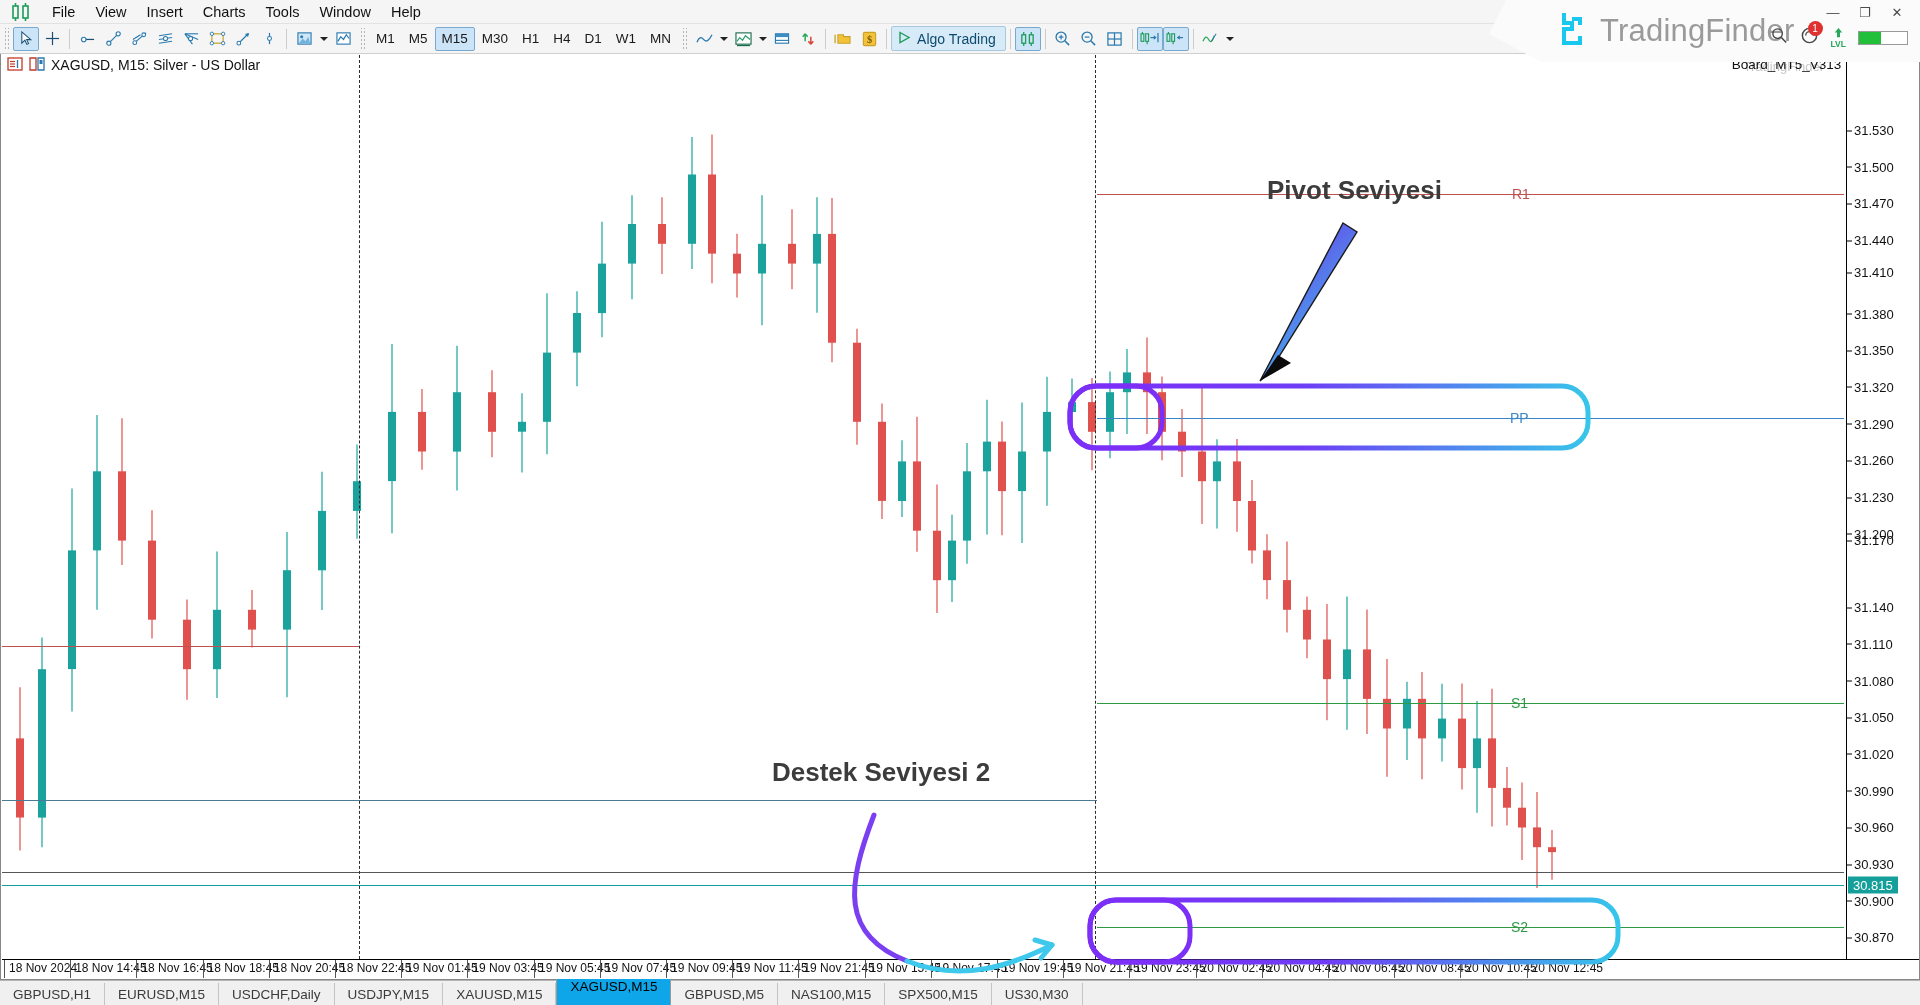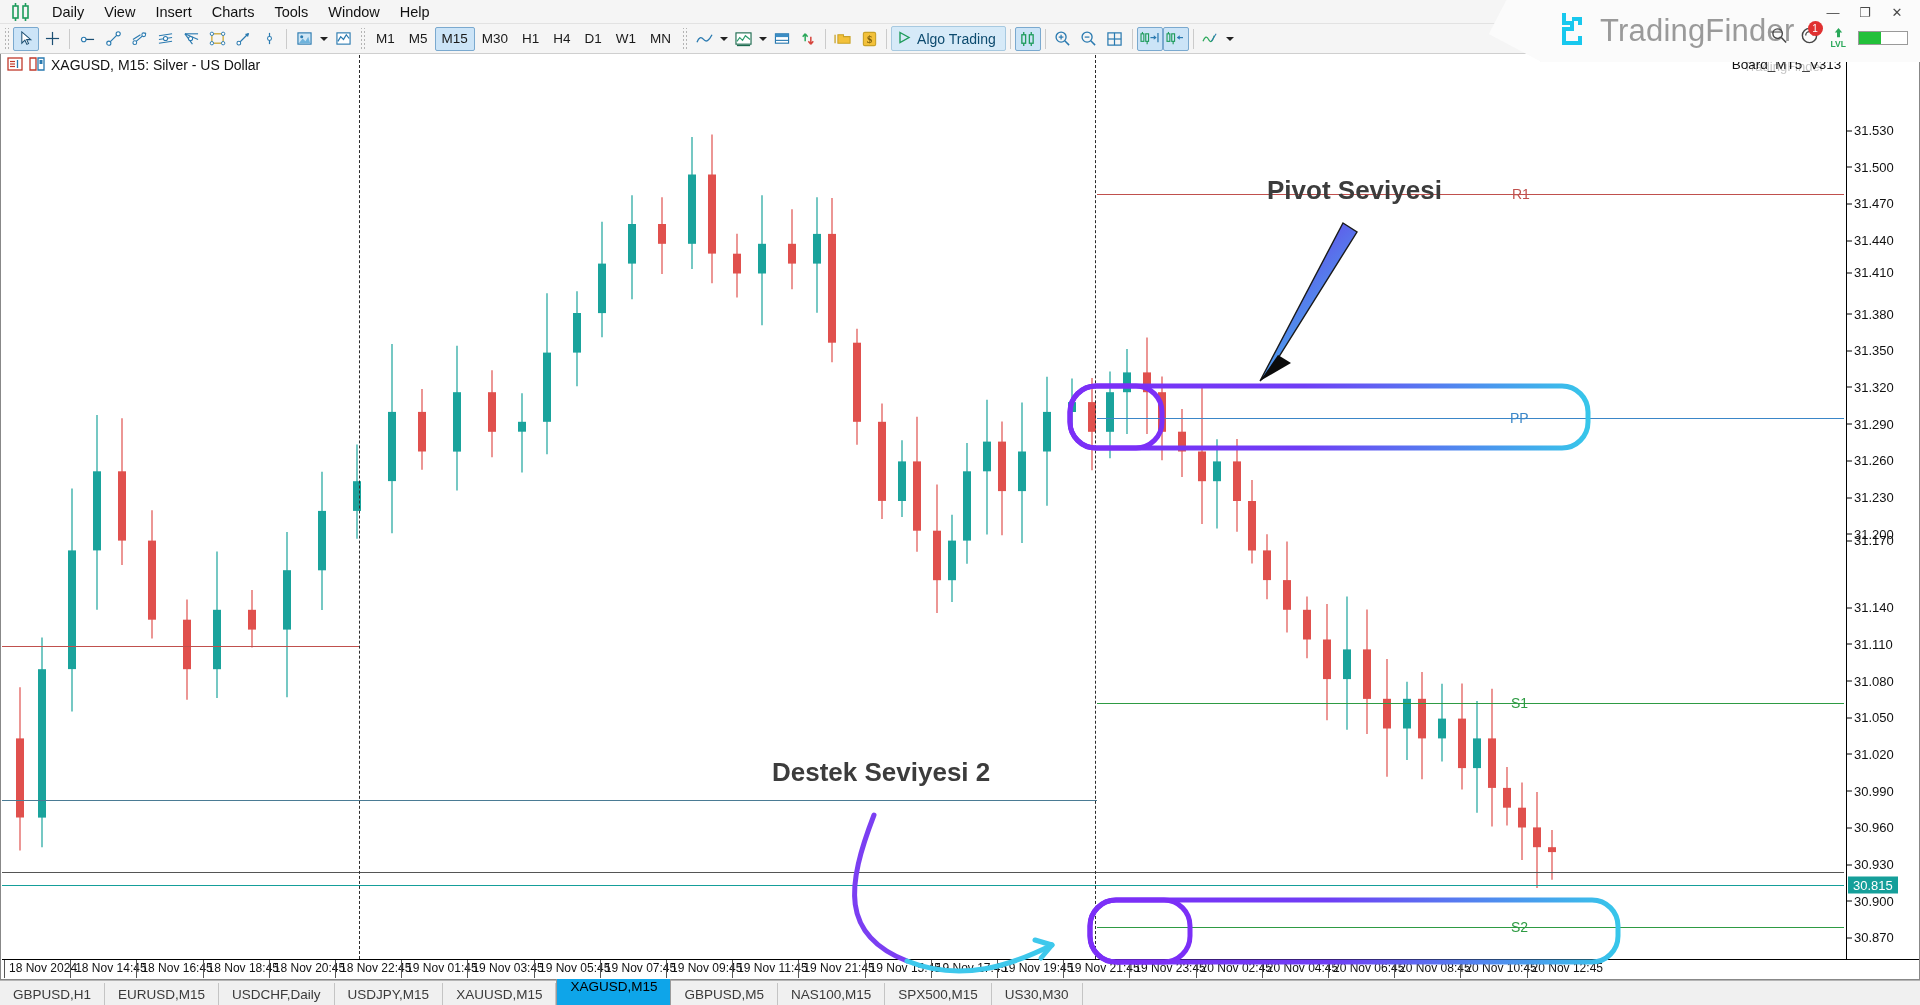--- a/index.html
+++ b/index.html
@@ -154,21 +154,21 @@
     <div class="mt5-logo">
       <svg width="22" height="18" viewBox="0 0 22 18">
         <rect x="3" y="3" width="5" height="12" fill="none" stroke="#1f9c5c" stroke-width="1.6"></rect>
         <line x1="5.5" y1="0" x2="5.5" y2="3" stroke="#1f9c5c" stroke-width="1.6"></line>
         <line x1="5.5" y1="15" x2="5.5" y2="18" stroke="#1f9c5c" stroke-width="1.6"></line>
         <rect x="13" y="3" width="5" height="12" fill="none" stroke="#1f9c5c" stroke-width="1.6"></rect>
         <line x1="15.5" y1="0" x2="15.5" y2="3" stroke="#1f9c5c" stroke-width="1.6"></line>
         <line x1="15.5" y1="15" x2="15.5" y2="18" stroke="#1f9c5c" stroke-width="1.6"></line>
       </svg>
     </div>
-    <div class="menu-item">Daily</div>
+    <div class="menu-item">File</div>
     <div class="menu-item">View</div>
     <div class="menu-item">Insert</div>
     <div class="menu-item">Charts</div>
     <div class="menu-item">Tools</div>
     <div class="menu-item">Window</div>
     <div class="menu-item">Help</div>
   </div>
 
   <div class="toolbar">
     <div class="tb-grip"></div>

